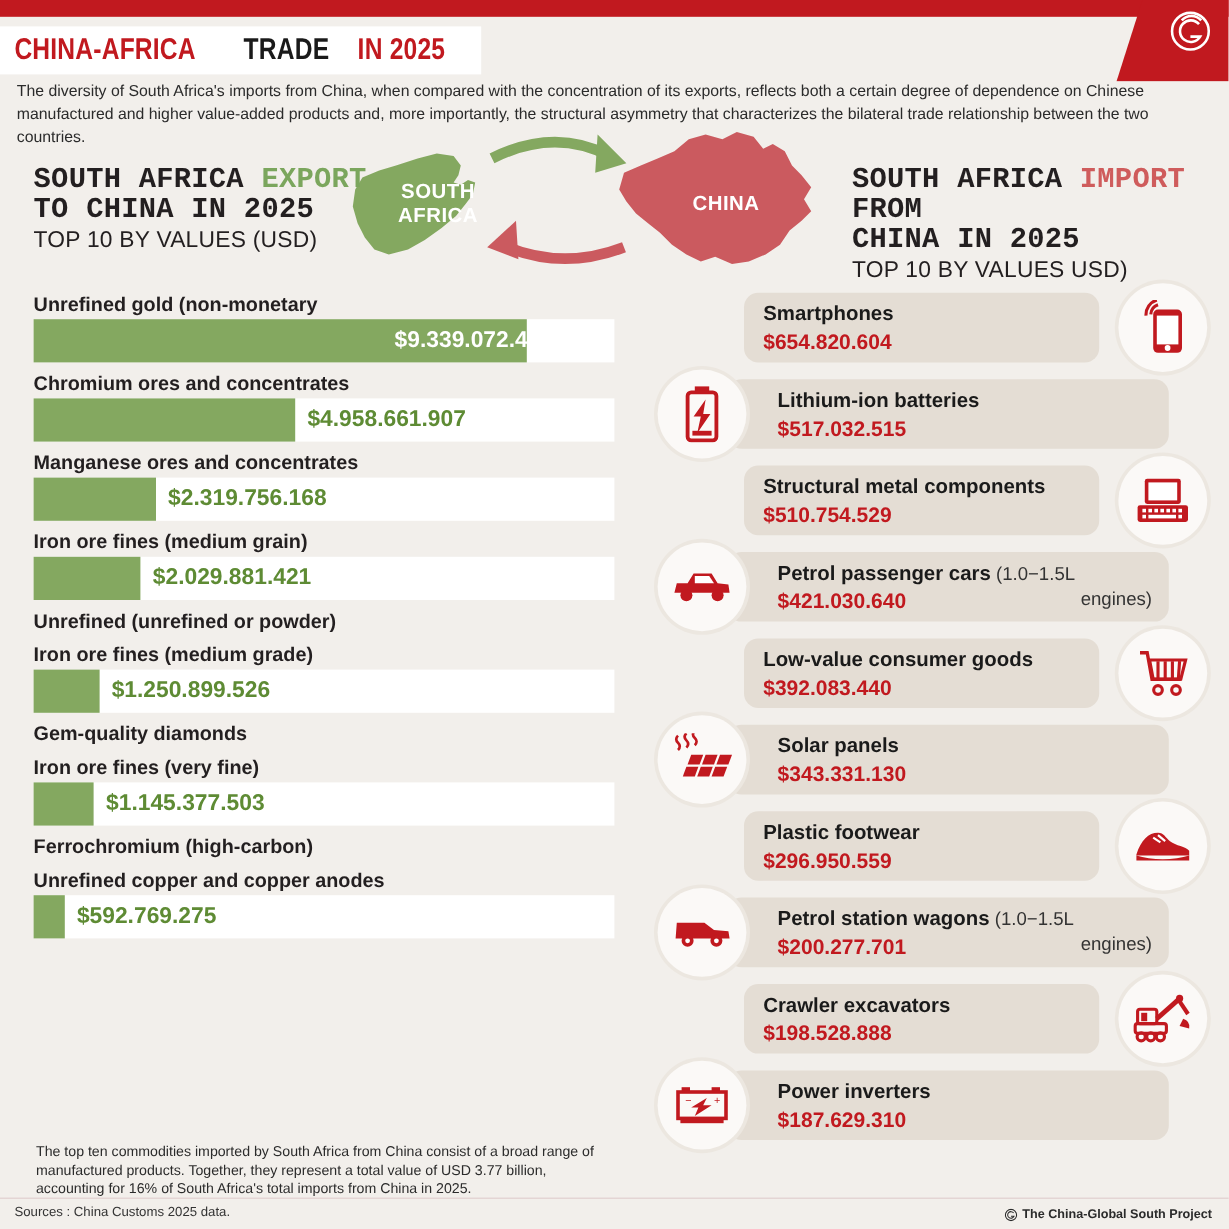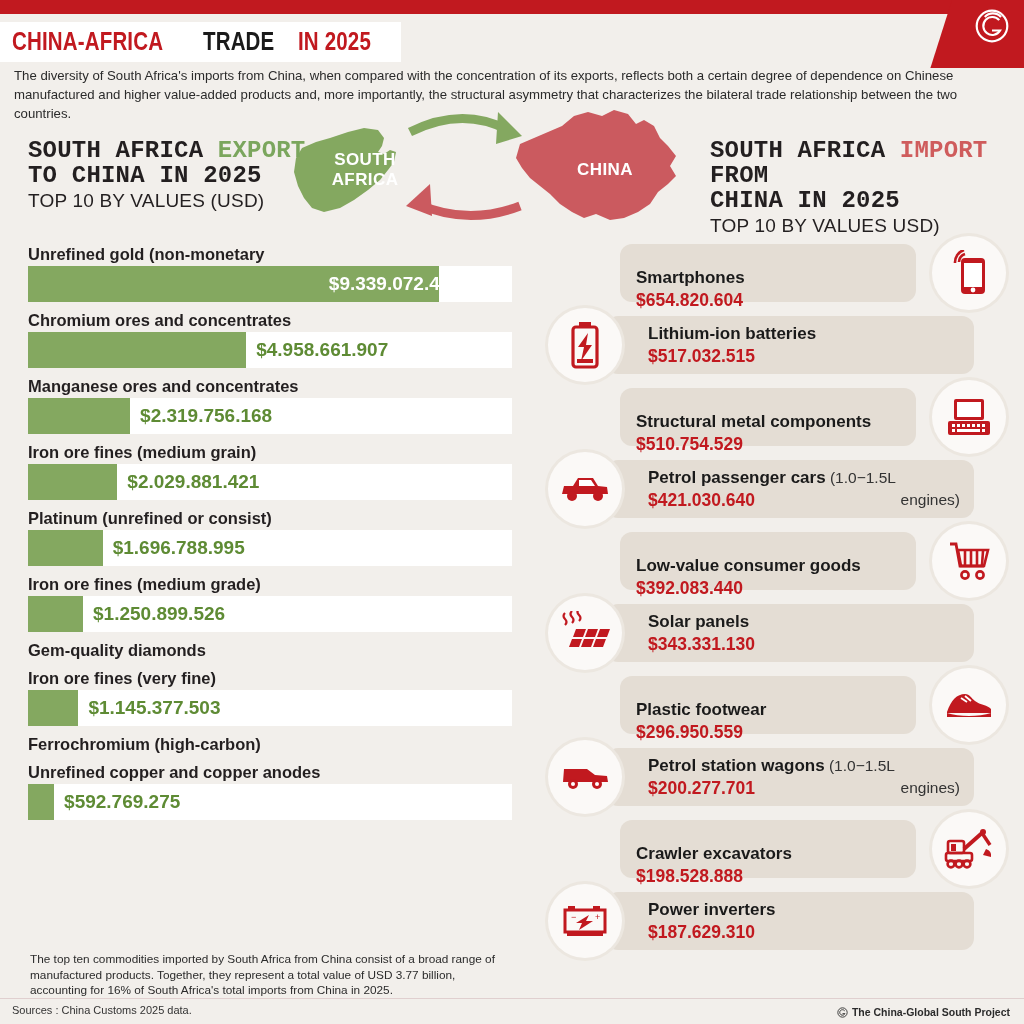--- a/index.html
+++ b/index.html
@@ -47,21 +47,21 @@
   .bar-val.outside{color:#5e8b34;}
   
   #export-note{position:absolute;left:30px;top:952px;width:480px;font-size:11.8px;line-height:15.5px;color:#2b2b2b;}
   
   #import-list{position:absolute;left:548px;top:244px;width:468px;}
   .imp-row{position:relative;height:58px;margin-bottom:14px;}
   .pill{position:absolute;top:0;height:58px;background:#e4ddd4;border-radius:12px;}
   .imp-row.icon-right .pill{left:72px;right:100px;}
   .imp-row.icon-left  .pill{left:58px;right:42px;}
   .imp-text{position:absolute;top:7px;line-height:22px;}
-  .imp-row.icon-right .imp-text{left:88px;right:112px;margin-top:16px;}
+  .imp-row.icon-right .imp-text{left:88px;right:112px;}
   .imp-row.icon-left  .imp-text{left:100px;right:56px;}
   .imp-name{font-size:17px;font-weight:bold;color:#1a1a1a;}
   .imp-sub{font-size:15.5px;font-weight:normal;color:#333;}
   .imp-sub2{font-size:15.5px;color:#333;position:absolute;right:0;top:22px;}
   .imp-val{font-size:17.5px;font-weight:bold;color:#c1191f;}
   .ico{position:absolute;top:-8px;width:74px;height:74px;border-radius:50%;
     background:#fbf9f7;box-shadow:0 0 0 3px #ece7e0;display:flex;align-items:center;justify-content:center;}
   .imp-row.icon-right .ico{right:10px;}
   .imp-row.icon-left  .ico{left:0px;}
   
@@ -142,25 +142,21 @@
       </div>
     </div>
     <div class="bar-row">
       <div class="bar-label">Iron ore fines (medium grain)</div>
       <div class="bar-track">
         <div class="bar-fill" style="width: 18.4535%; background: rgb(132, 168, 96);"></div>
         <div class="bar-val outside" style="left: calc(18.4535% + 10px);">$2.029.881.421</div>
       </div>
     </div>
     <div class="bar-row">
-      <div class="bar-label">Platinum (unrefined or consist)</div>
-      <div class="bar-track">
-        <div class="bar-fill" style="width: 15.4254%; background: rgb(132, 168, 96);"></div>
-        <div class="bar-val outside" style="left: calc(15.4254% + 10px);">$1.696.788.995</div>
-      </div>
+      <div class="bar-label">Unrefined (unrefined or powder)</div>
     </div>
     <div class="bar-row">
       <div class="bar-label">Iron ore fines (medium grade)</div>
       <div class="bar-track">
         <div class="bar-fill" style="width: 11.3718%; background: rgb(132, 168, 96);"></div>
         <div class="bar-val outside" style="left: calc(11.3718% + 10px);">$1.250.899.526</div>
       </div>
     </div>
     <div class="bar-row">
       <div class="bar-label">Gem-quality diamonds</div>

